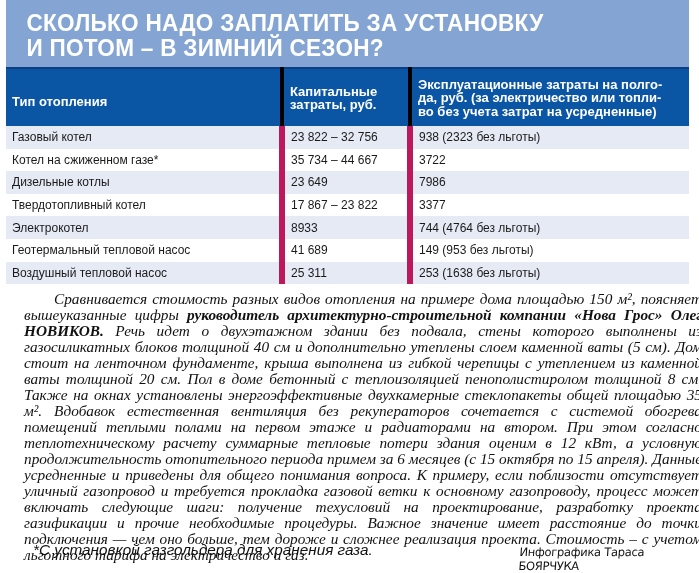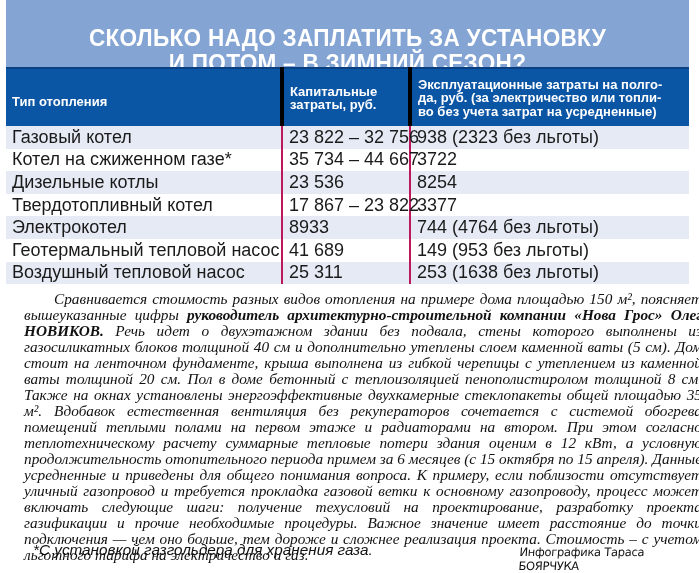--- a/index.html
+++ b/index.html
@@ -19,28 +19,27 @@
       width: 699px;
       height: 573px;
     }
     .title-band {
       position: absolute;
       left: 6px;
       top: 0;
       width: 683px;
       height: 67px;
       background: #84a5d4;
-      text-align: center;
       color: #ffffff;
       font-family: "Liberation Sans", sans-serif;
       font-weight: bold;
       font-size: 24px;
       line-height: 25px;
       letter-spacing: 0.3px;
-      padding-top: 25px;
+      padding-top: 10px;
       box-sizing: border-box;
       text-transform: uppercase;
     }
     .title-band span { display: block; transform: scaleX(0.94); }
     table.costs {
       position: absolute;
       left: 6px;
       top: 67px;
       width: 683px;
       border-collapse: collapse;
@@ -58,30 +57,30 @@
       line-height: 13.5px;
       text-align: left;
       vertical-align: middle;
       padding: 4px 6px 3px 6px;
       height: 42px;
       border-top: 2px solid #0a3f82;
     }
     table.costs thead th + th { border-left: 4px solid #000000; }
     table.costs thead th.h1 { padding-top: 12px; }
     table.costs tbody td {
-      font-size: 18px;
+      font-size: 12px;
       color: #1a1a1a;
       padding: 0 6px;
       height: 22.6px;
       white-space: nowrap;
       vertical-align: middle;
     }
     table.costs tbody tr:nth-child(odd) td { background: #e5eaf4; }
     table.costs tbody tr:nth-child(even) td { background: #ffffff; }
-    table.costs tbody td + td { border-left: 2px solid #be185d; }
+    table.costs tbody td + td { border-left: 6px solid #be185d; }
     .article {
       position: absolute;
       left: 12px;
       top: 279px;
       width: 678px;
       font-family: "Liberation Serif", serif;
       font-style: italic;
       font-size: 15.3px;
       line-height: 16px;
       color: #111;
@@ -146,22 +145,22 @@
         <td>23 822 – 32 756</td>
         <td>938 (2323 без льготы)</td>
       </tr>
       <tr>
         <td>Котел на сжиженном газе*</td>
         <td>35 734 – 44 667</td>
         <td>3722</td>
       </tr>
       <tr>
         <td>Дизельные котлы</td>
-        <td>23 536</td>
-        <td>8254</td>
+        <td>23 649</td>
+        <td>7986</td>
       </tr>
       <tr>
         <td>Твердотопливный котел</td>
         <td>17 867 – 23 822</td>
         <td>3377</td>
       </tr>
       <tr>
         <td>Электрокотел</td>
         <td>8933</td>
         <td>744 (4764 без льготы)</td>

